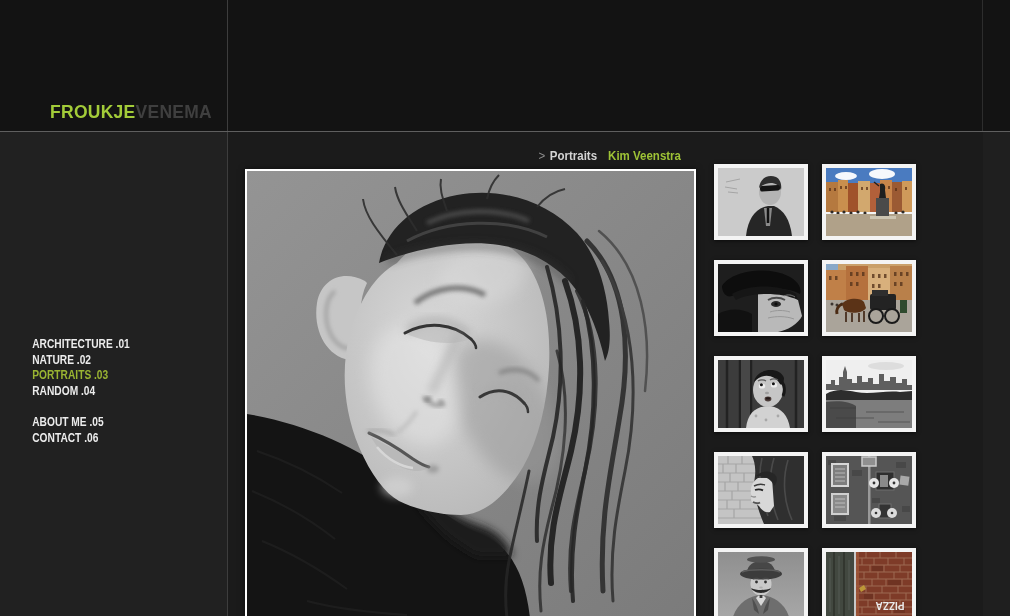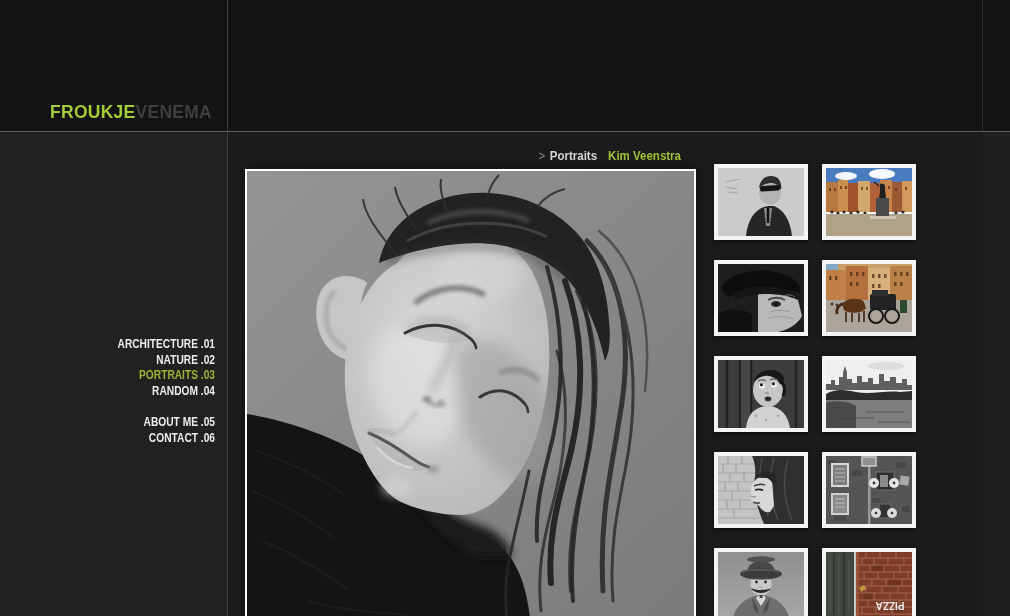--- a/index.html
+++ b/index.html
@@ -21,21 +21,21 @@
   .vdivider-right{ position:absolute; left:982px; top:0; width:1px; height:131px; background:#2d2d2d; }
 
   
   .brand { position:absolute; left:0; top:101px; width:212px; text-align:right;
            font-size:19px; font-weight:bold; letter-spacing:.3px; white-space:nowrap;
            transform:scaleX(.92); transform-origin:right center; }
   .brand .first { color:#a3cc39; }
   .brand .last  { color:#3f3f3f; }
 
   
-  .nav { position:absolute; left:0; top:337px; width:215px; text-align:right; }
+  .nav { position:absolute; left:0; top:337px; width:215px; text-align:left; }
   .nav a { display:block; color:#ececec; text-decoration:none; font-size:12px; font-weight:bold;
            line-height:15.5px; white-space:nowrap; transform:scaleX(.85); transform-origin:right center; }
   .nav a.active { color:#9ab432; }
   .nav a.gap { margin-top:16px; }
 
   
   .breadcrumb { position:absolute; left:245px; top:149px; width:436px; text-align:right;
                 font-size:12.5px; font-weight:bold; white-space:nowrap;
                 transform:scaleX(.92); transform-origin:right center; }
   .breadcrumb .arrow   { color:#8f8f8f; margin-right:5px; font-weight:normal; }

